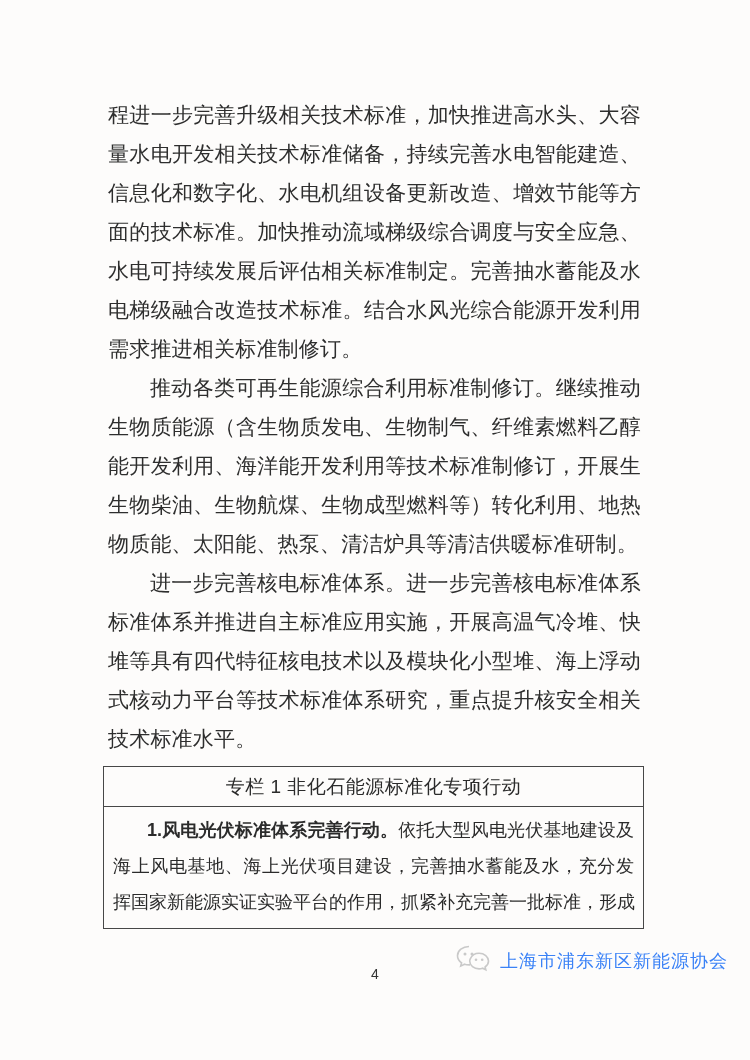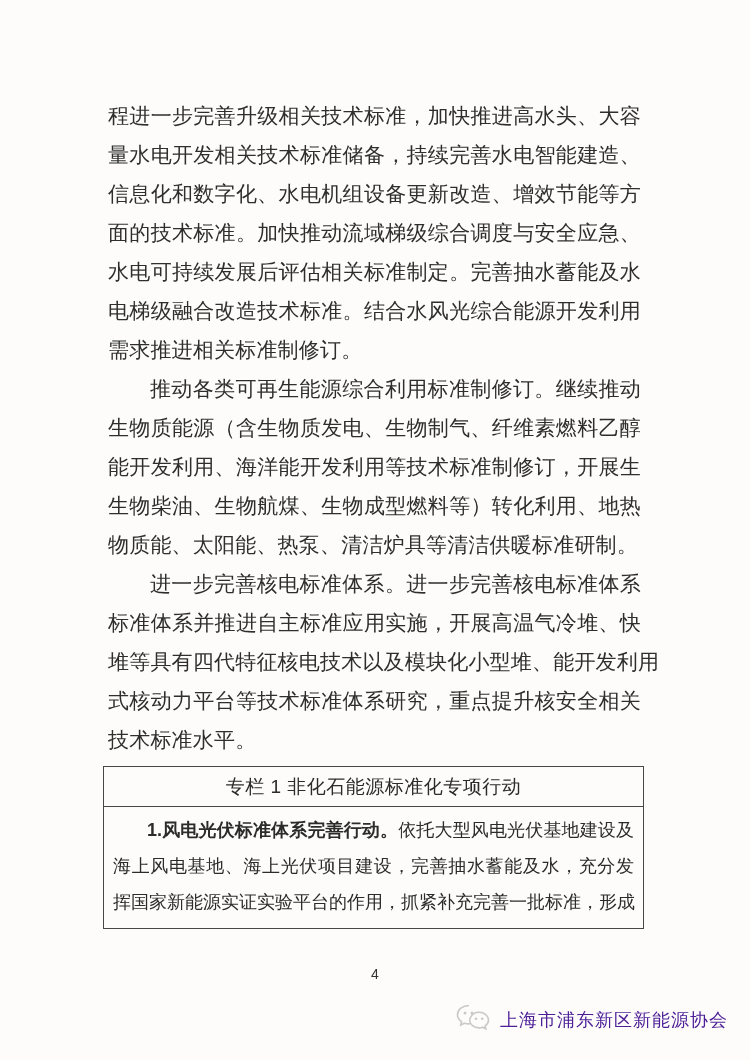--- a/index.html
+++ b/index.html
@@ -20,20 +20,21 @@
     left:108px; top:96px; width:533px;
     color:#2e2e2e;
     font-size:21px;
   }
   .line {
     height:39px; line-height:39px;
     white-space:nowrap;
     text-align:justify;
     text-align-last:justify;
     letter-spacing:0.2px;
+    font-family:Liberation Serif, serif;
   }
   .line.no-stretch {
     text-align:right;
     text-align-last:left;
   }
   .line.indent { text-indent:42px; }
   
   .feature-box {
     position:absolute;
     left:103px; top:766px; width:541px;
@@ -65,25 +66,25 @@
   
   .page-number {
     position:absolute;
     left:0; top:966px; width:750px;
     text-align:center;
     font-size:14px;
     color:#333333;
   }
   .watermark {
     position:absolute;
-    right:22px; top:1003px;
+    right:22px; top:944px;
     display:flex;
     align-items:center;
     gap:7px;
-    color:#4c1d95;
+    color:#3b82f6;
   }
   .watermark .wm-text {
     font-size:18px;
     letter-spacing:1px;
     text-shadow:0 1px 0 #ffffff;
   }
   .watermark svg { display:block; }
 </style>
 </head>
 <body>
@@ -101,21 +102,21 @@
     <div class="line no-stretch">需求推进相关标准制修订。</div>
 
     <div class="line indent">推动各类可再生能源综合利用标准制修订。继续推动</div>
     <div class="line">生物质能源（含生物质发电、生物制气、纤维素燃料乙醇</div>
     <div class="line">能开发利用、海洋能开发利用等技术标准制修订，开展生</div>
     <div class="line">生物柴油、生物航煤、生物成型燃料等）转化利用、地热</div>
     <div class="line no-stretch">物质能、太阳能、热泵、清洁炉具等清洁供暖标准研制。</div>
 
     <div class="line indent">进一步完善核电标准体系。进一步完善核电标准体系</div>
     <div class="line">标准体系并推进自主标准应用实施，开展高温气冷堆、快</div>
-    <div class="line">堆等具有四代特征核电技术以及模块化小型堆、能开发利用</div>
+    <div class="line">堆等具有四代特征核电技术以及模块化小型堆、海上浮动</div>
     <div class="line">式核动力平台等技术标准体系研究，重点提升核安全相关</div>
     <div class="line no-stretch">技术标准水平。</div>
   </div>
 
   <div class="feature-box">
     <div class="box-header">专栏 1 非化石能源标准化专项行动</div>
     <div class="box-body">
       <div class="box-line indent">
         <span class="bold-lead">1.风电光伏标准体系完善行动。</span><span>依托大型风电光伏基地建设及</span>
       </div>

